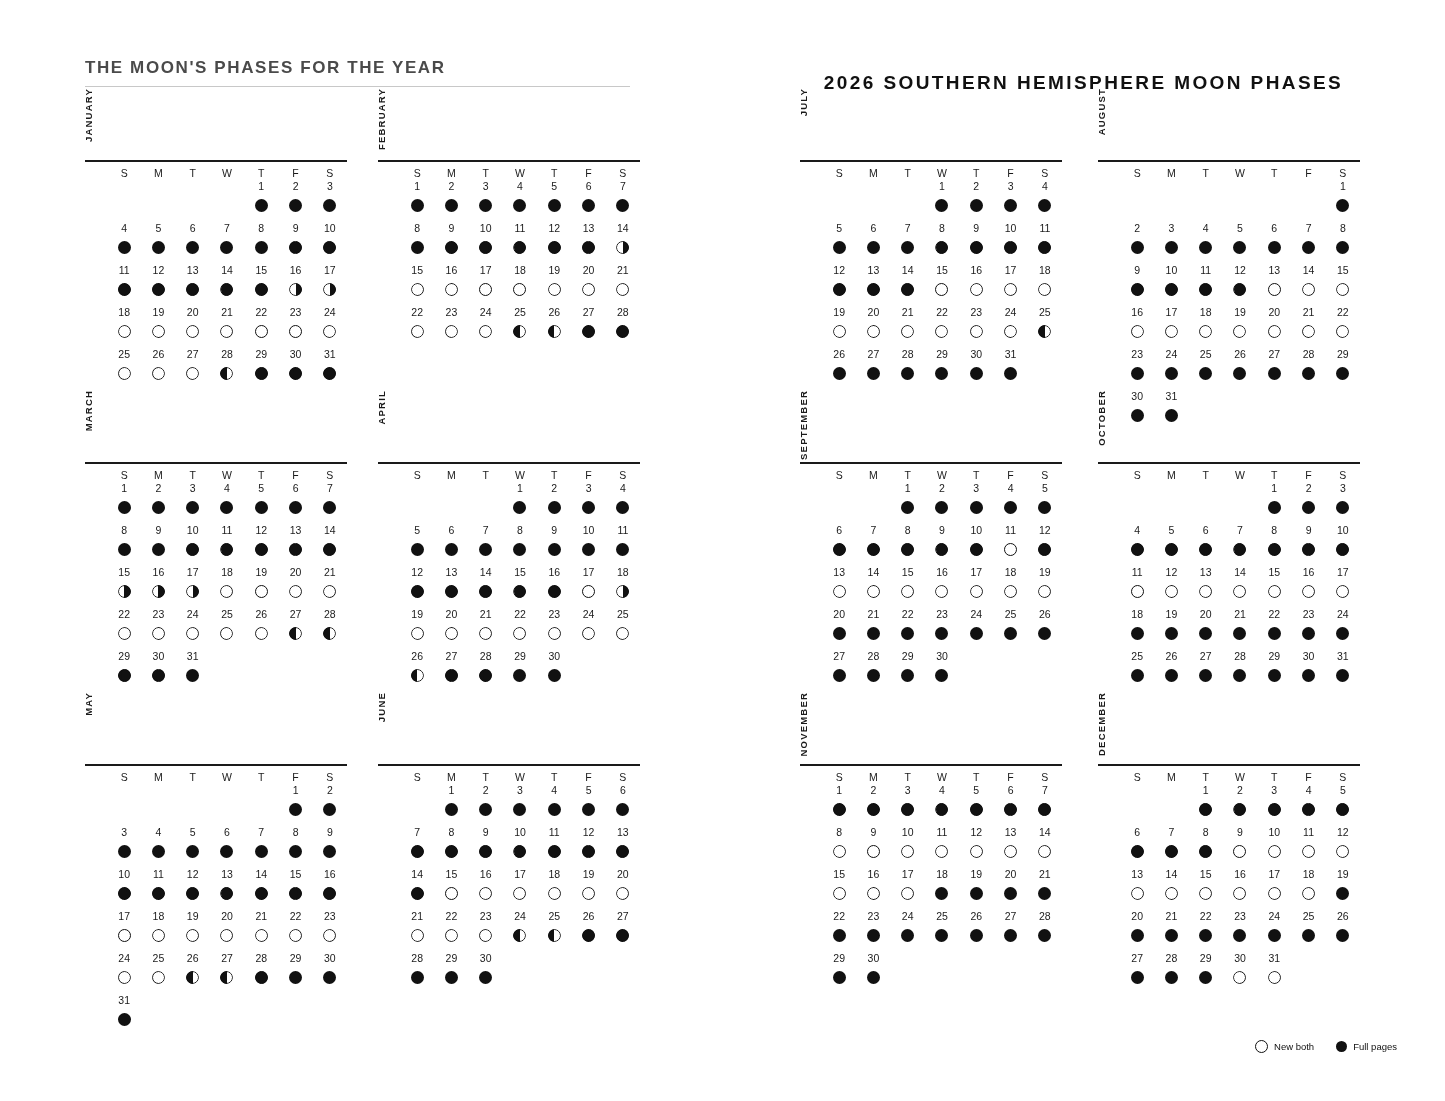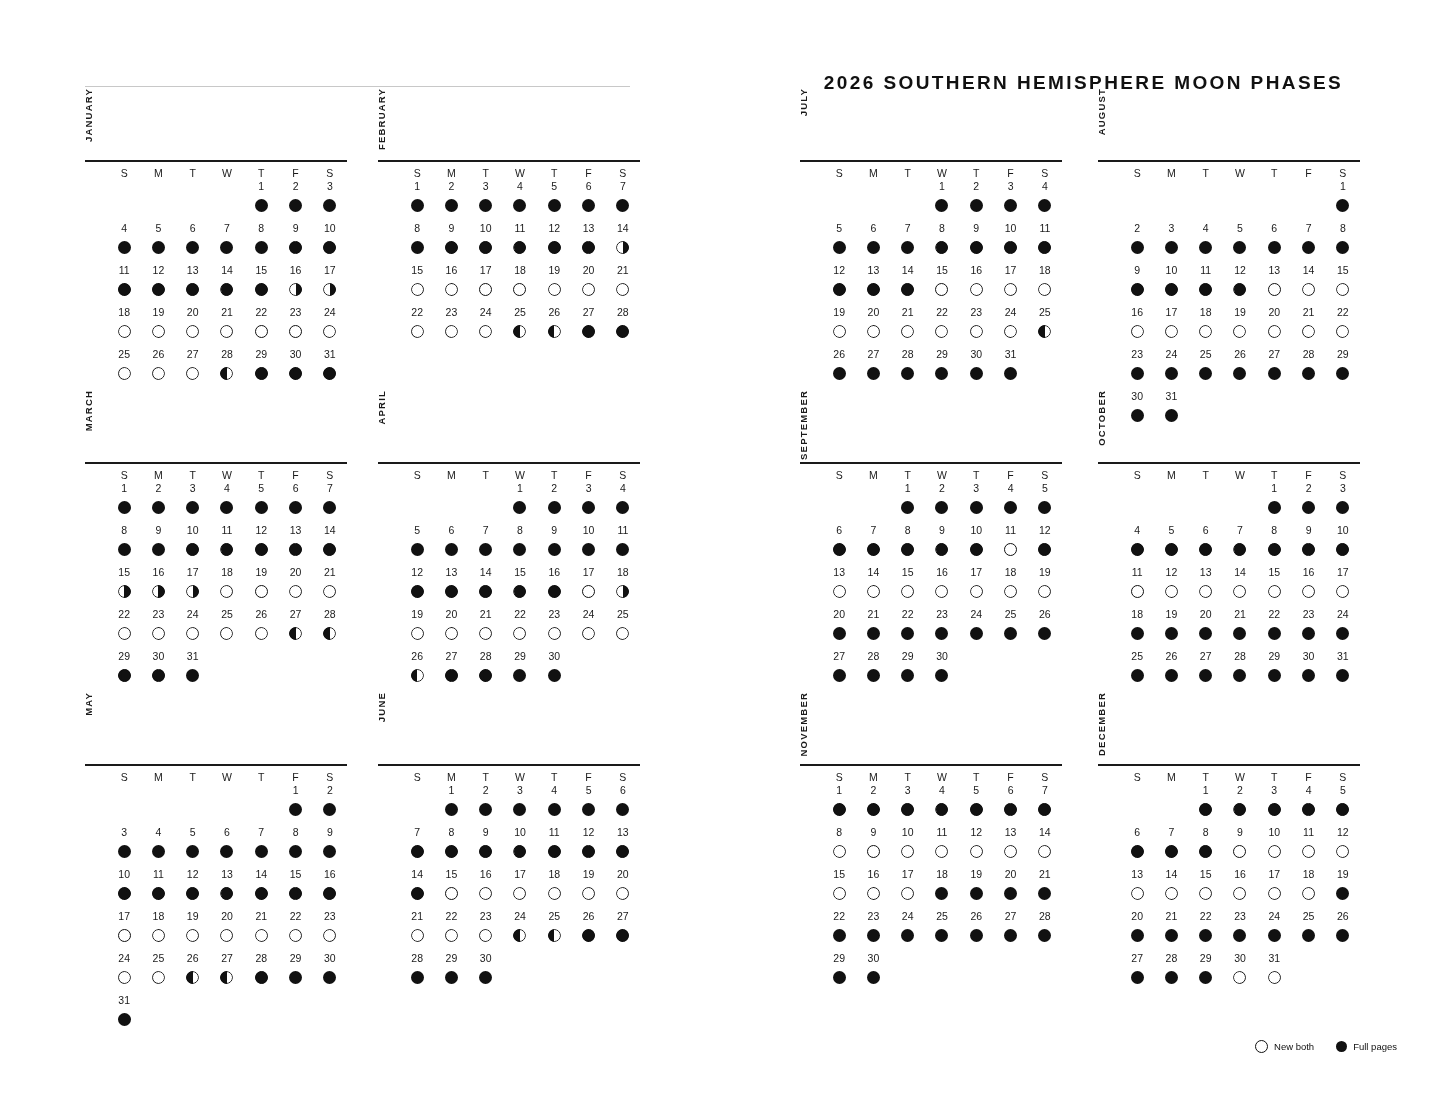--- a/index.html
+++ b/index.html
@@ -175,20 +175,21 @@
     display: inline-block;
   }
   .legend .lnew { background: #fff; border: 1.1px solid #111; }
   .legend .lfull { background: #111; }
   .legend .sp { width: 10px; display:inline-block; }
 </style>
 </head>
 <body>
 
 <div class="left-page">
+  <div class="section-title">THE MOON'S PHASES FOR THE YEAR</div>
   <div class="title-rule"></div>
 </div>
 
 <div class="right-page">
   <div class="right-title">2026 SOUTHERN HEMISPHERE MOON PHASES</div>
 </div>
 
 <div id="months-host">
     <div class="month" style="left: 85px; top: 160px;">
       <div class="rule"></div>

